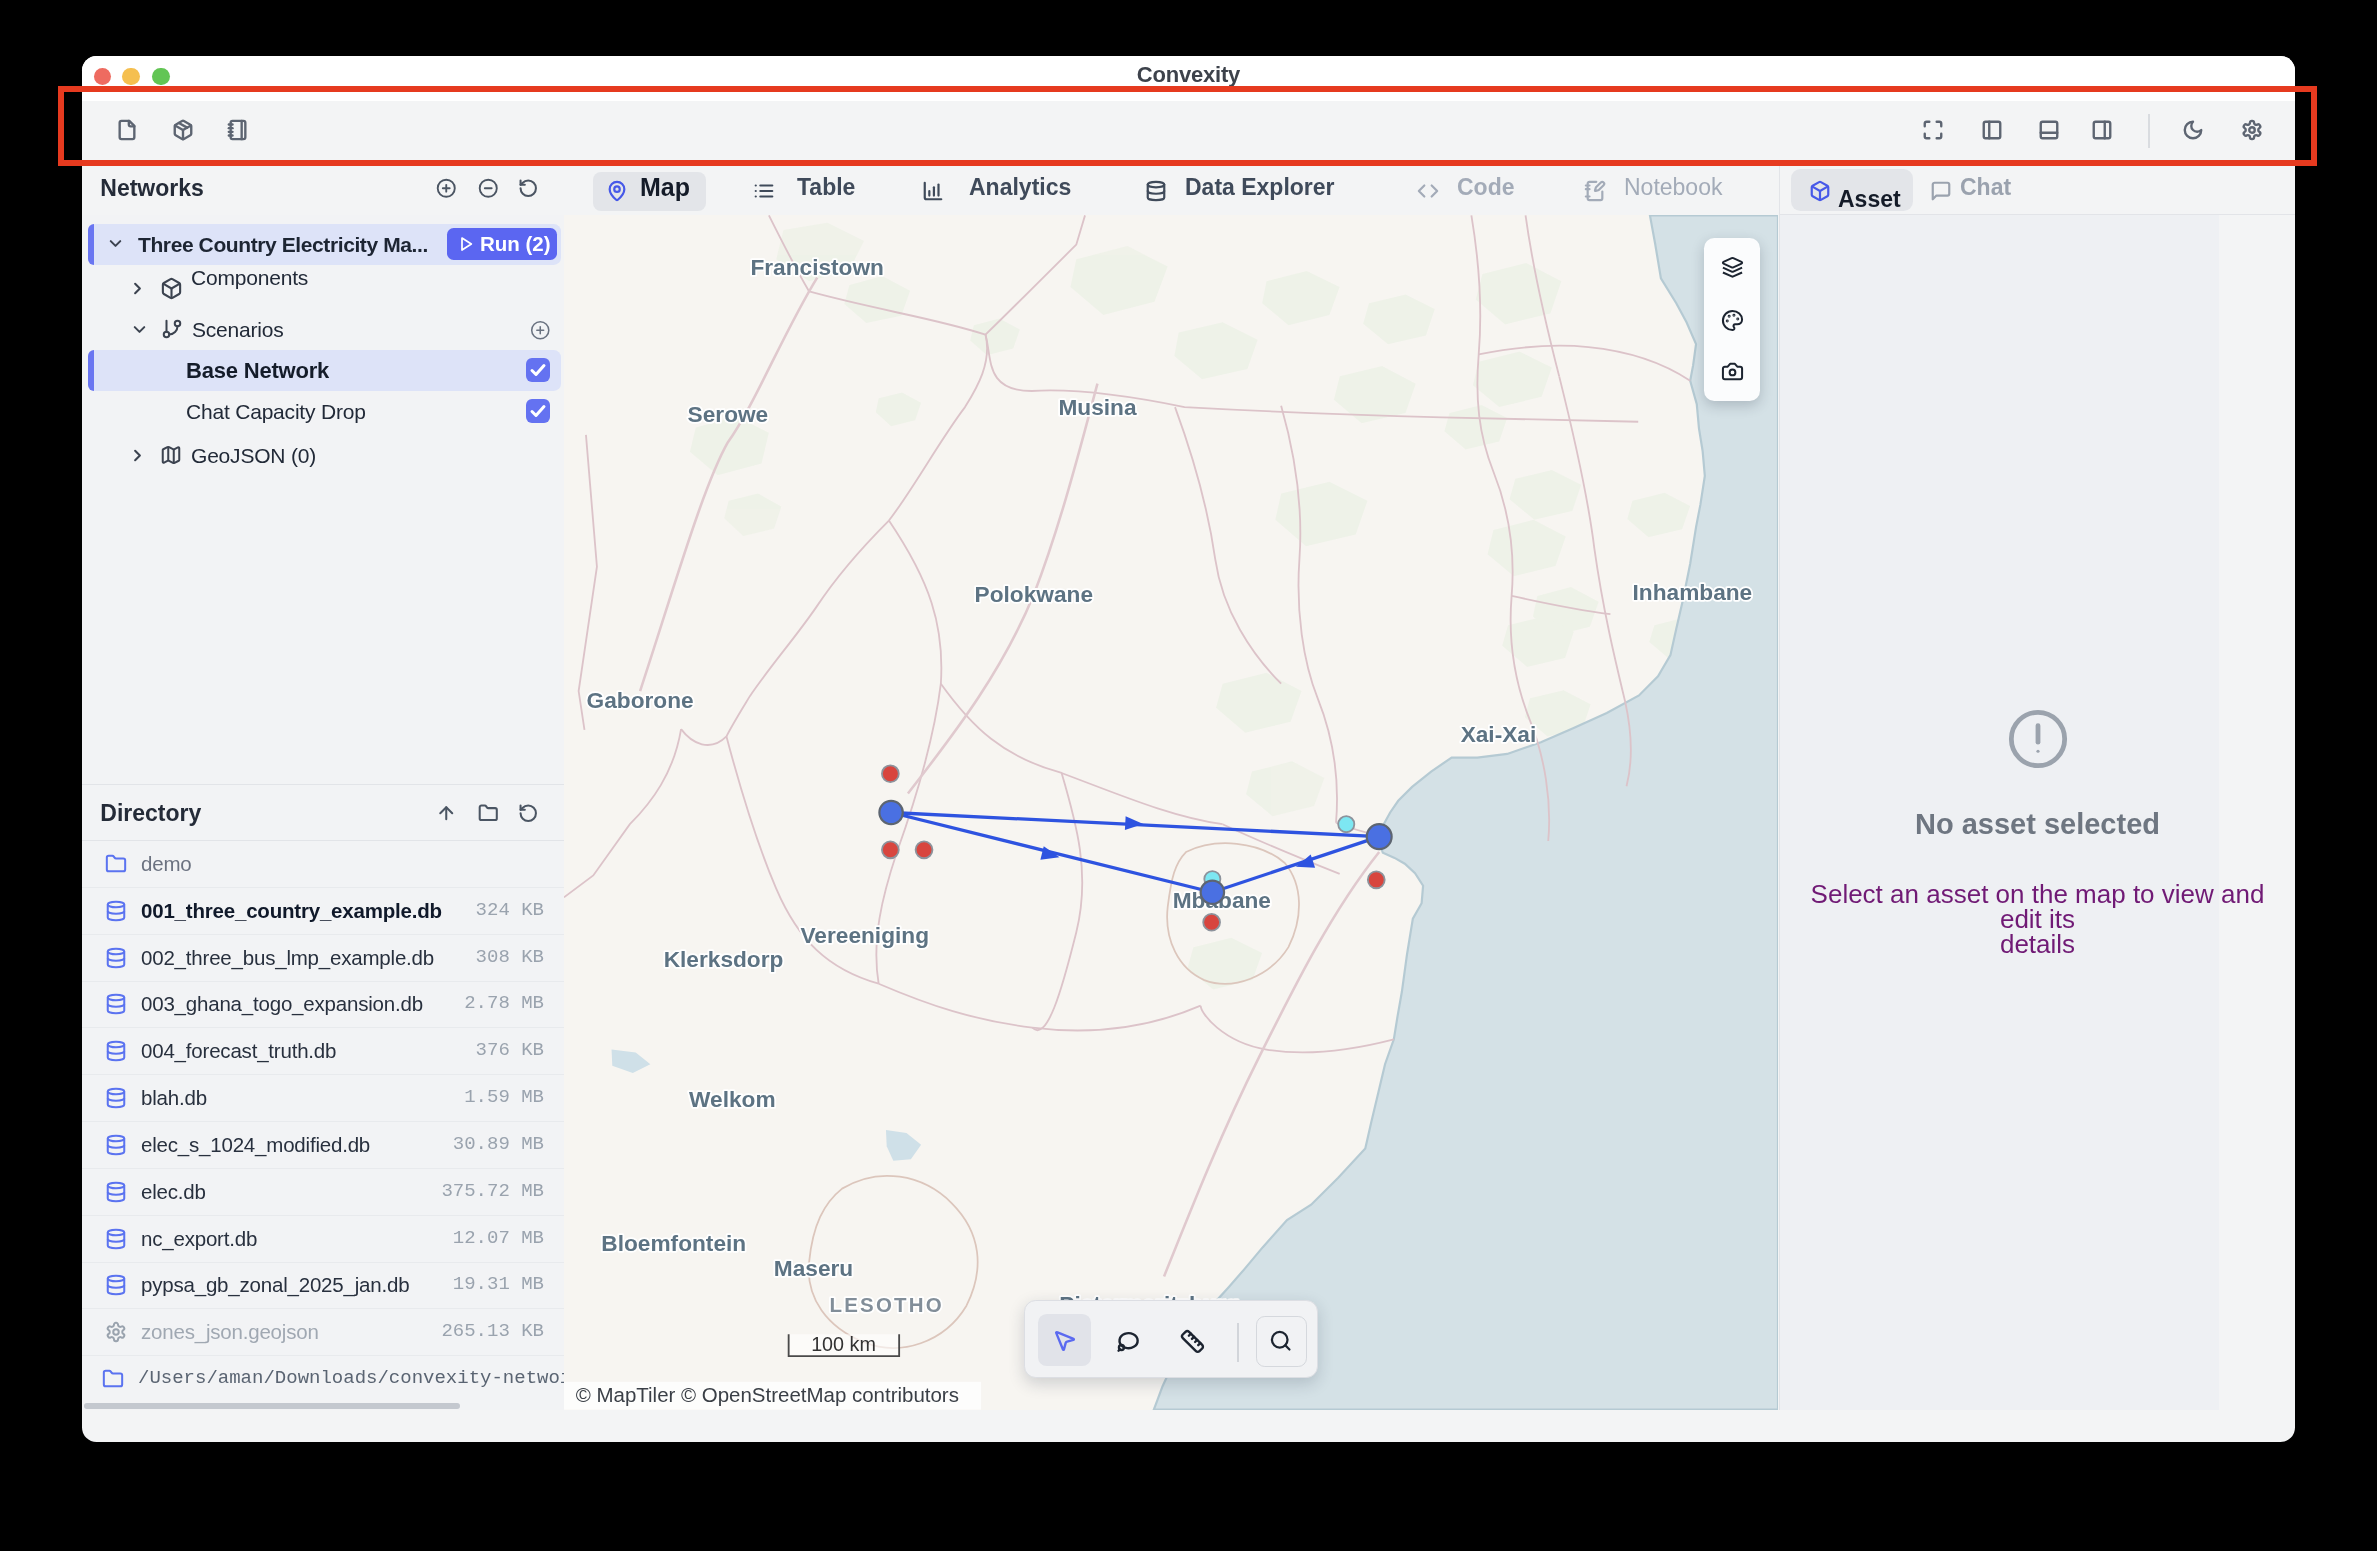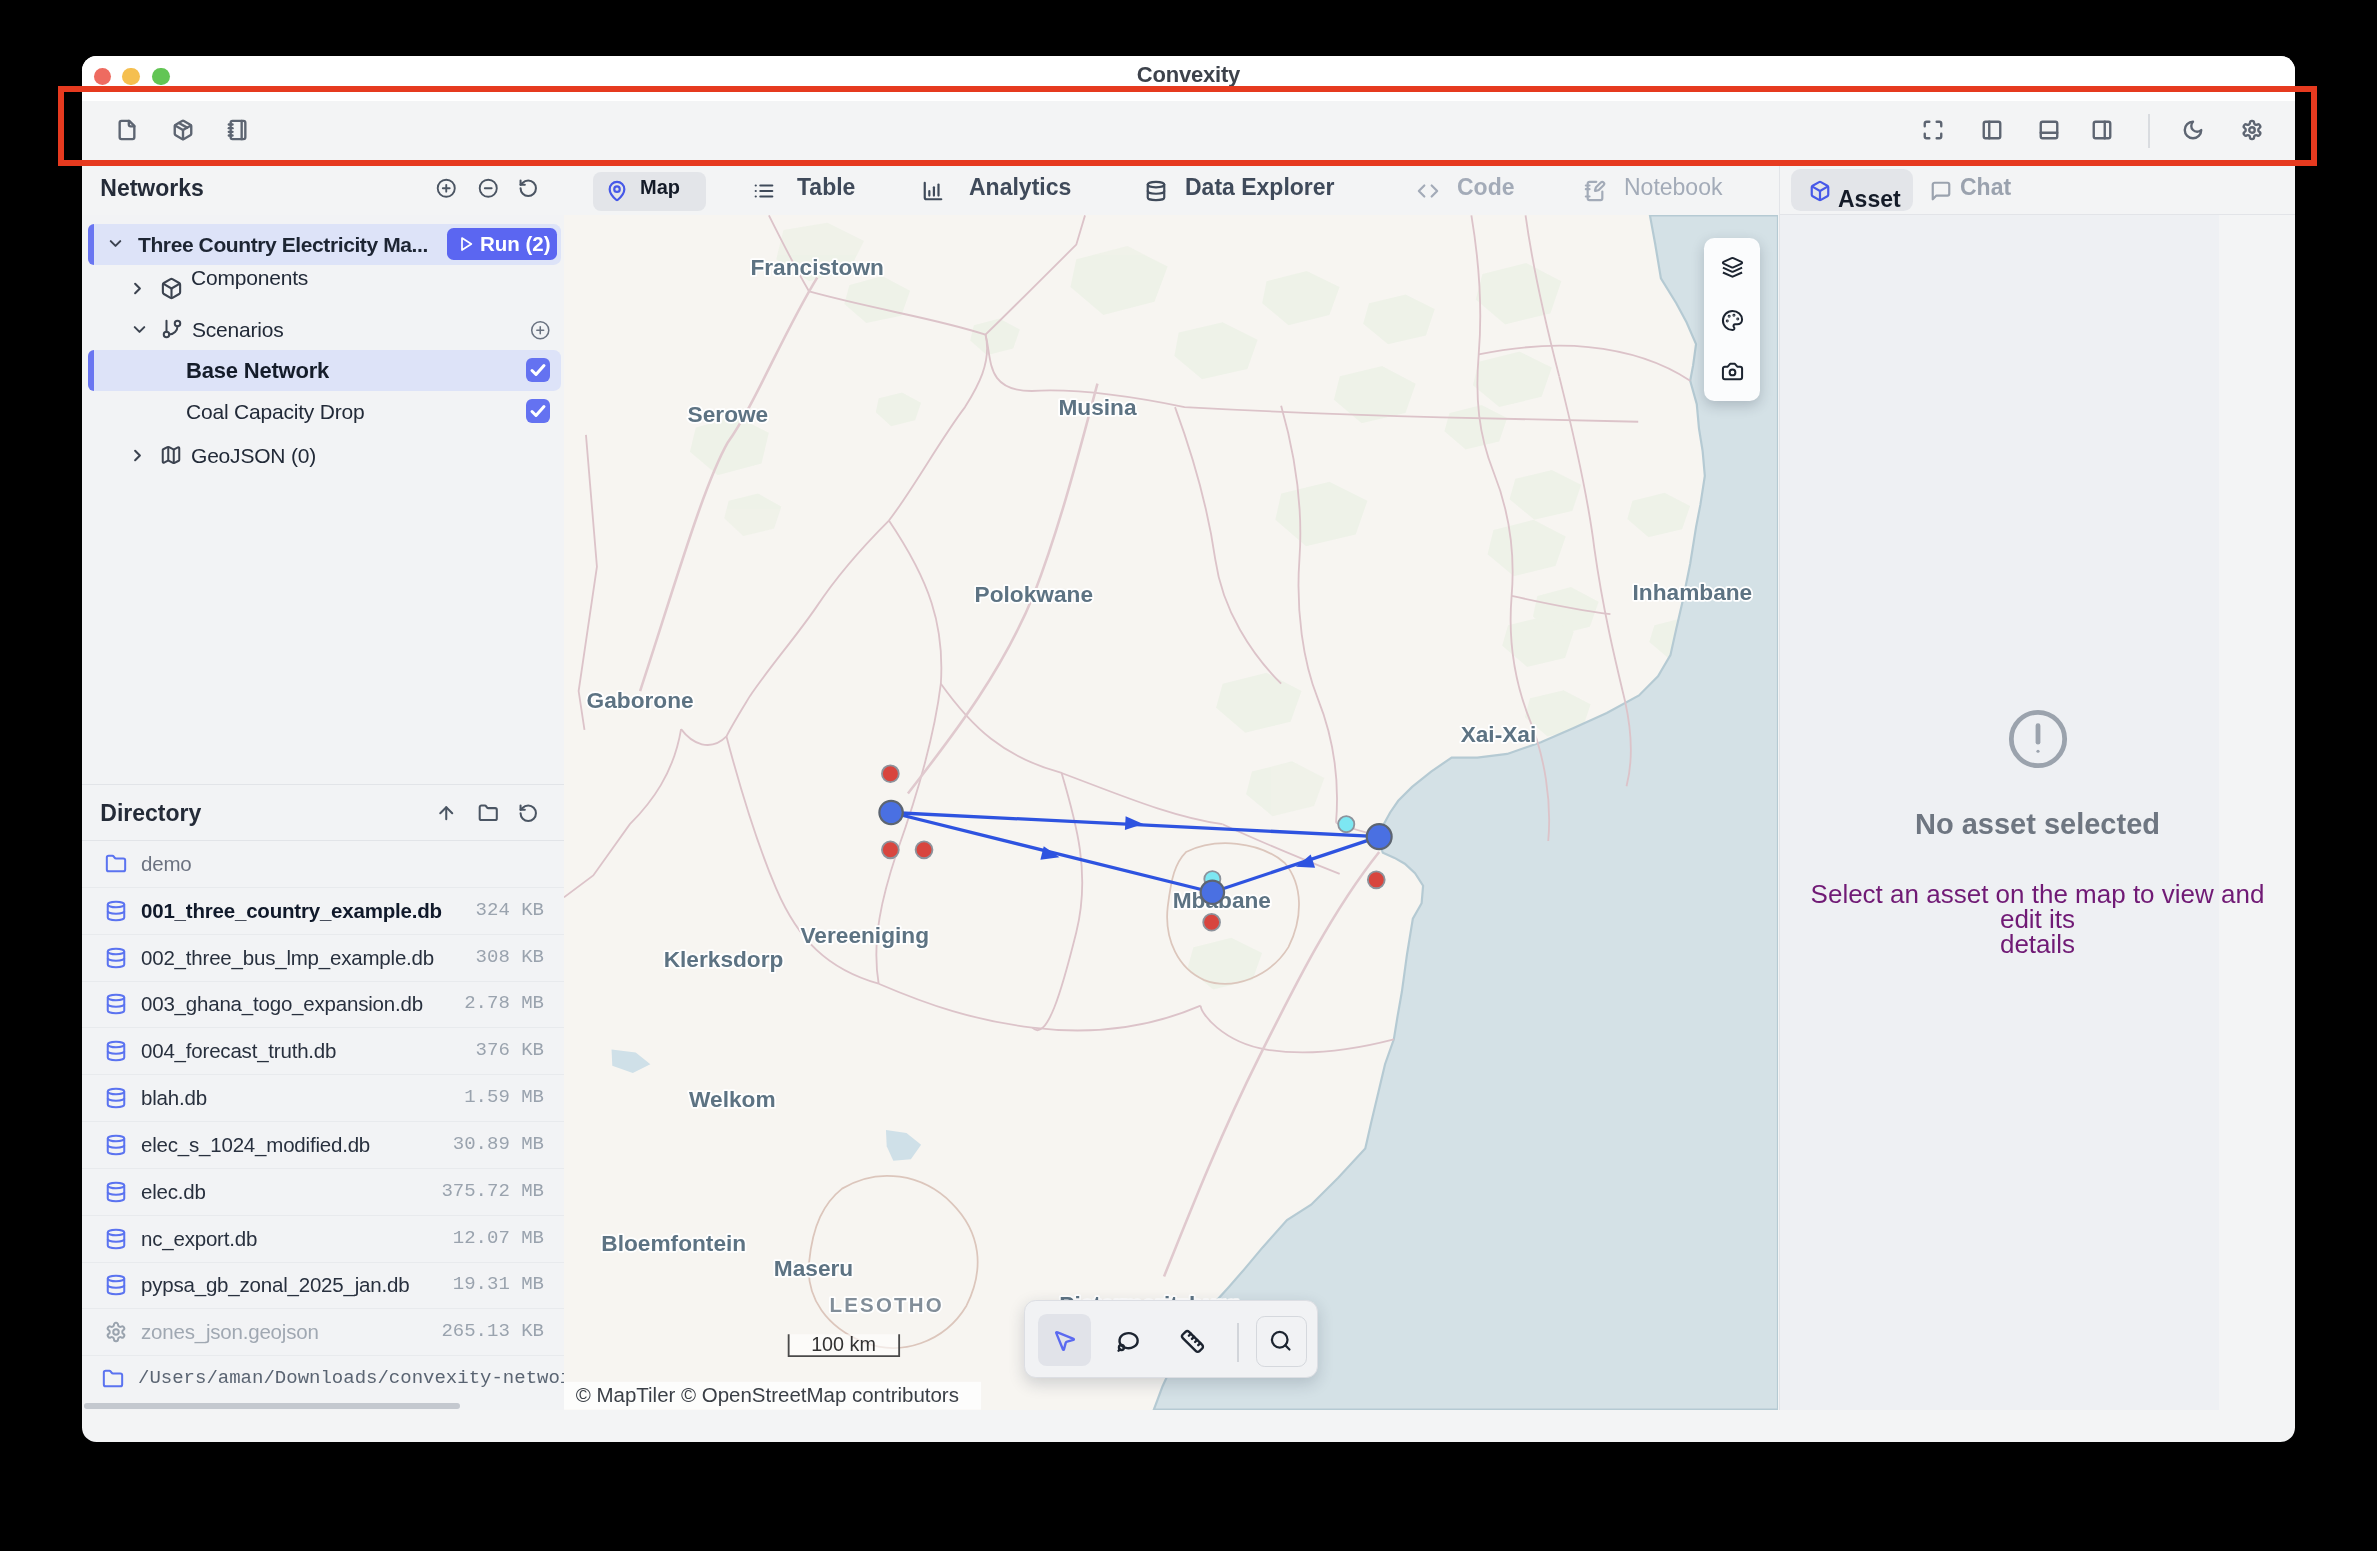--- a/index.html
+++ b/index.html
@@ -131,21 +131,21 @@
             <path d="M3 3v5h5"></path>
           </svg>
         </div>
     </div>
     <div id="tabs-mid" class="hdrrow" style="left:482px;width:1214px;">
       <div class="pill" style="left:28.5px;top:10.2px;width:113px;height:39px;"></div>
       <div style="position:absolute;left:42px;top:18.3px;"><svg width="22" height="22" viewBox="0 0 24 24" fill="none" stroke="#4759e8" stroke-width="2.4">
             <path d="M20 10c0 4.993-5.539 10.193-7.399 11.799a1 1 0 0 1-1.202 0C9.539 20.193 4 14.993 4 10a8 8 0 0 1 16 0"></path>
             <circle cx="12" cy="10" r="3"></circle>
           </svg></div>
-      <div style="position:absolute;left:76px;top:0;height:53px;line-height:51px;font-size:20px;font-weight:700;color:#141b28;">Map</div>
+      <div style="position:absolute;left:76px;top:0;height:53px;line-height:51px;font-size:25px;font-weight:700;color:#141b28;">Map</div>
       <div style="position:absolute;left:189px;top:18.3px;"><svg width="22" height="22" viewBox="0 0 24 24" fill="none" stroke="#3f4a5a" stroke-width="2.4" stroke-linecap="round">
             <path d="M3 6h.01"></path>
             <path d="M8 6h13"></path>
             <path d="M3 12h.01"></path>
             <path d="M8 12h13"></path>
             <path d="M3 18h.01"></path>
             <path d="M8 18h13"></path>
           </svg></div>
       <div style="position:absolute;left:233px;top:0;height:53px;line-height:51px;font-size:23px;font-weight:600;color:#3f4a5a;">Table</div>
       <div style="position:absolute;left:358px;top:18.3px;"><svg width="22" height="22" viewBox="0 0 24 24" fill="none" stroke="#3f4a5a" stroke-width="2.4" stroke-linecap="round">
@@ -224,21 +224,21 @@
             <circle cx="12" cy="12" r="10"></circle>
             <path d="M8 12h8"></path>
             <path d="M12 8v8"></path>
           </svg></div>
       <div style="position:absolute;left:5.9px;top:135px;width:473px;height:41px;background:#dde3f8;border-radius:7.3px;"></div>
       <div style="position:absolute;left:5.9px;top:135px;width:6.6px;height:41px;background:#6a76f1;border-radius:7.3px 0 0 7.3px;"></div>
       <div style="position:absolute;left:104px;top:135px;height:41px;line-height:41px;font-size:22px;font-weight:700;color:#141c2a;letter-spacing:-0.2px;">Base Network</div>
       <div style="position:absolute;left:444px;top:143px;width:24px;height:24px;background:#6472f1;border-radius:5.9px;"><svg width="24" height="24" viewBox="0 0 24 24" fill="none" stroke="#fff" stroke-width="3" stroke-linecap="round" stroke-linejoin="round">
             <path d="m6 12.5 4 4 8-9"></path>
           </svg></div>
-      <div style="position:absolute;left:104px;top:176px;height:41px;line-height:41px;font-size:21px;font-weight:500;color:#222a38;letter-spacing:-0.2px;">Coal Capacity Drop</div>
+      <div style="position:absolute;left:104px;top:176px;height:41px;line-height:41px;font-size:21px;font-weight:500;color:#222a38;letter-spacing:-0.2px;">Chat Capacity Drop</div>
       <div style="position:absolute;left:444px;top:184px;width:24px;height:24px;background:#6472f1;border-radius:5.9px;"><svg width="24" height="24" viewBox="0 0 24 24" fill="none" stroke="#fff" stroke-width="3" stroke-linecap="round" stroke-linejoin="round">
             <path d="m6 12.5 4 4 8-9"></path>
           </svg></div>
       <div style="position:absolute;left:46px;top:231px;"><svg width="19" height="19" viewBox="0 0 24 24" fill="none" stroke="#3c4350" stroke-width="2.6" stroke-linecap="round" stroke-linejoin="round">
             <path d="m9 18 6-6-6-6"></path>
           </svg></div>
       <div style="position:absolute;left:78px;top:229px;"><svg width="22" height="22" viewBox="0 0 24 24" fill="none" stroke="#3c4350" stroke-width="2.2" stroke-linejoin="round">
             <path d="M14.106 5.553a2 2 0 0 0 1.788 0l3.659-1.83A1 1 0 0 1 21 4.619v12.764a1 1 0 0 1-.553.894l-4.553 2.277a2 2 0 0 1-1.788 0l-4.212-2.106a2 2 0 0 0-1.788 0l-3.659 1.83A1 1 0 0 1 3 19.381V6.618a1 1 0 0 1 .553-.894l4.553-2.277a2 2 0 0 1 1.788 0z"></path>
             <path d="M15 5.764v15"></path>
             <path d="M9 3.236v15"></path>

